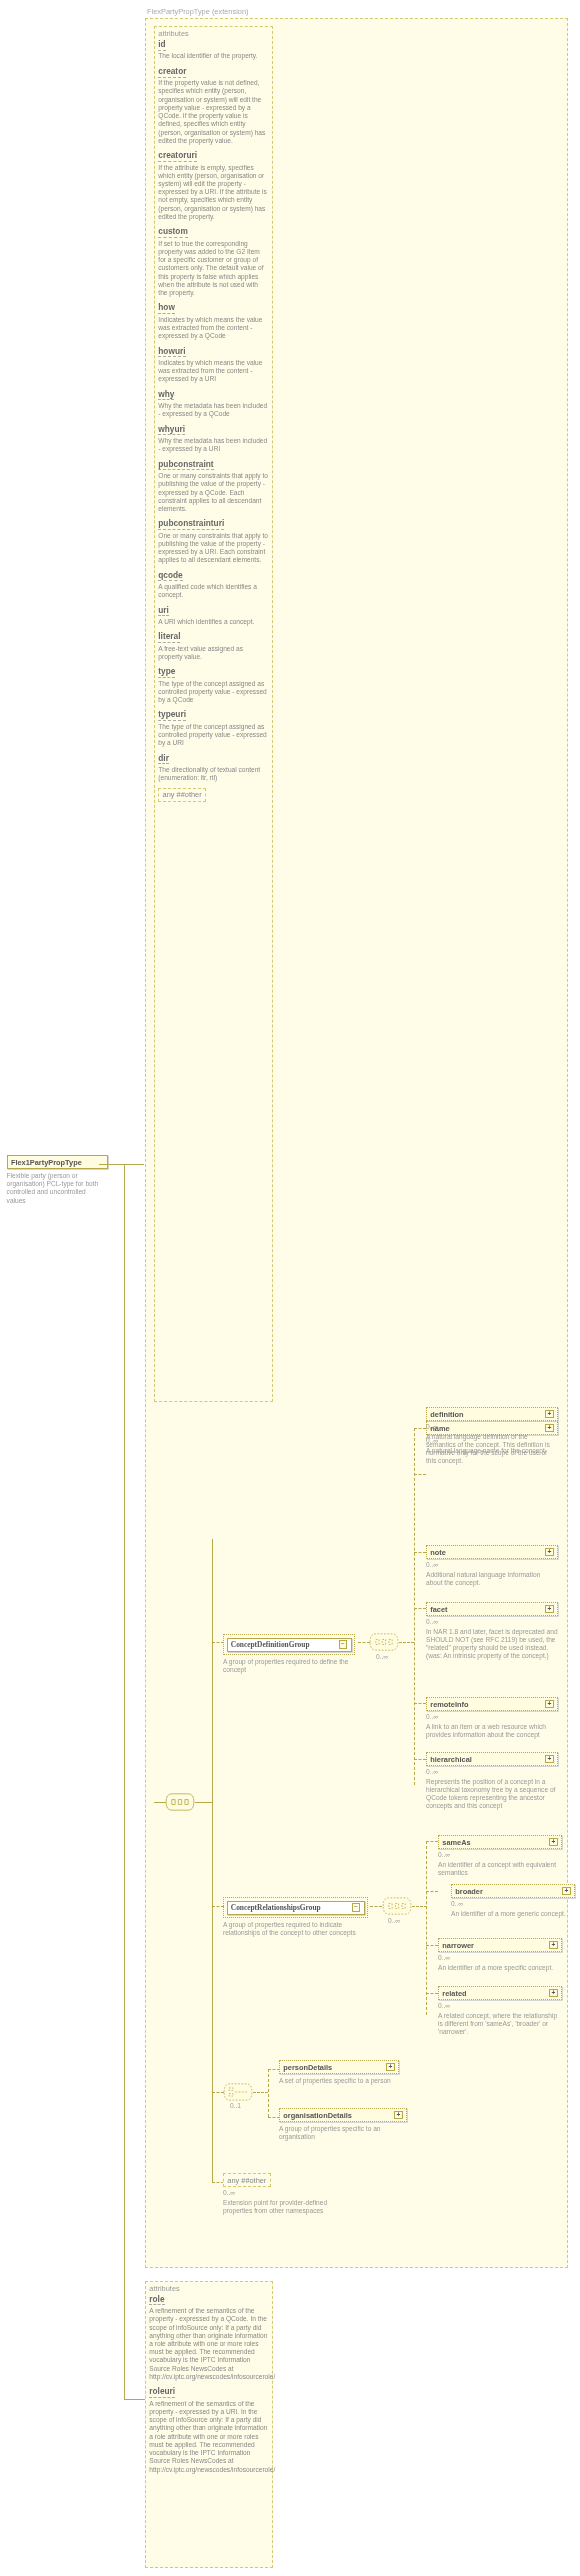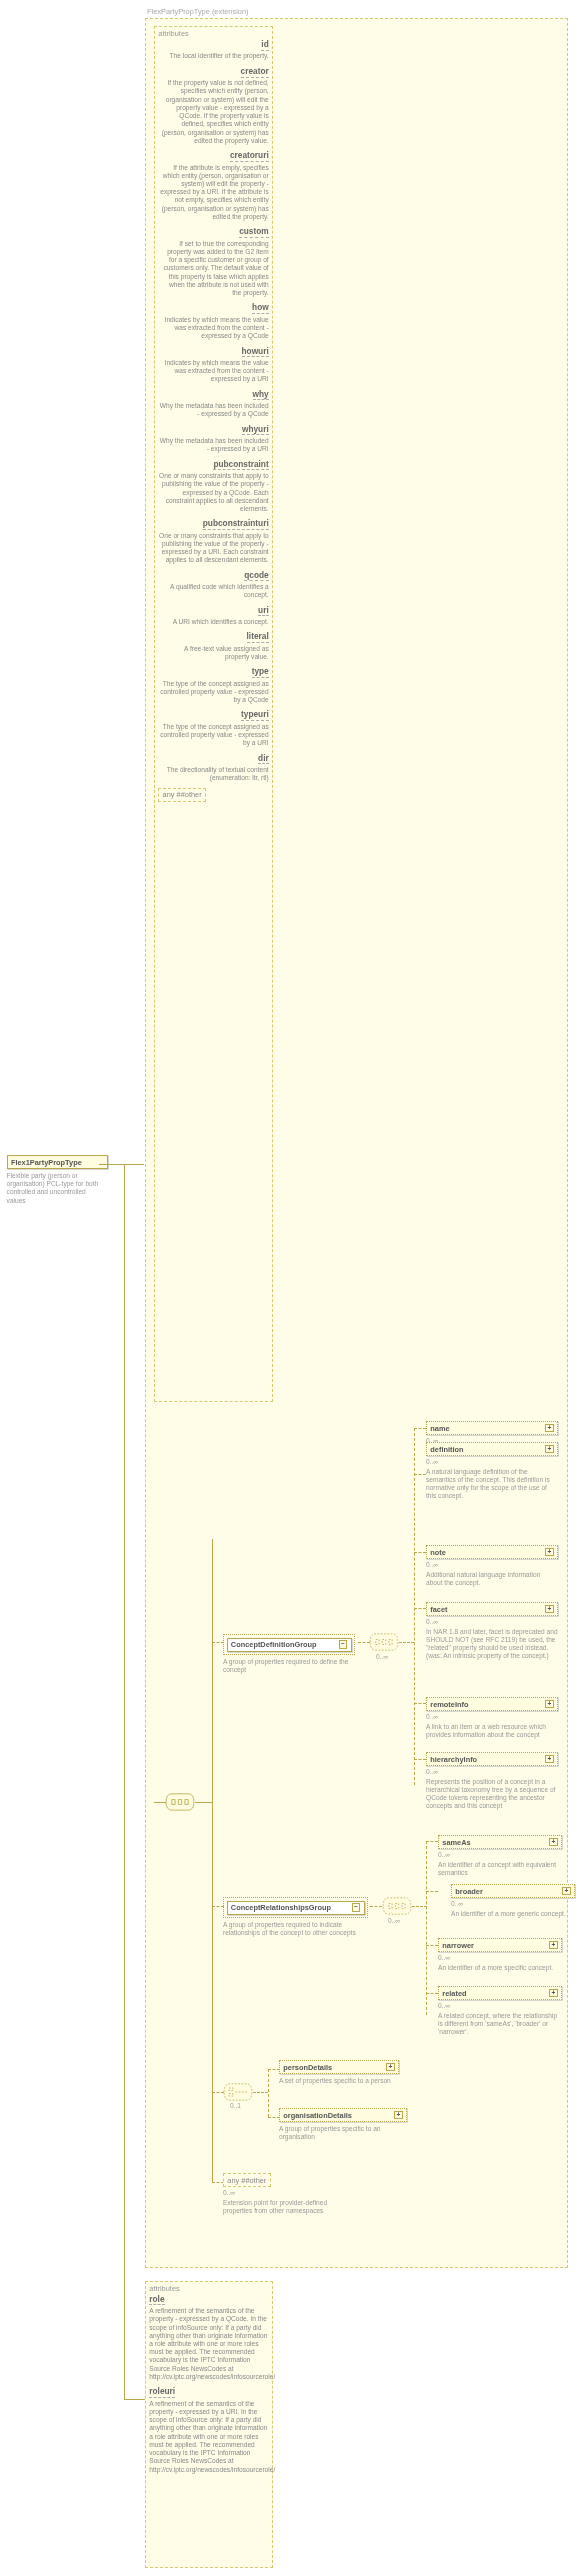--- a/index.html
+++ b/index.html
@@ -17,36 +17,36 @@
 .el-dotted { border:0.8px dotted #b8a84a; }
 .el-rect { background:#fffce0; padding:1.7px 3.3px; font-size:7.4px; font-weight:bold; box-shadow:0.8px 0.8px 0 #ccc; display:flex; align-items:center; justify-content:space-between; min-width:50px; }
 .el-desc { font-size:6.6px; color:#999; margin-top:2.5px; line-height:1.25; }
 .plus { border:0.8px solid #b8a84a; width:6.6px; height:6.6px; line-height:5.8px; text-align:center; font-size:6.6px; background:#fffce0; margin-left:3.3px; }
 .conn { position:absolute; border-color:#b8a84a; }
 .occ { position:absolute; font-size:6.6px; color:#999; }
 .comp { position:absolute; width:30px; height:18px; }
 .comp svg { width:30px; height:18px; }
 .comp-dotted svg path { stroke-dasharray:2 2; }
 .any-box { border:1.7px dashed #d4c96e; background:#fffde8; padding:1.7px 3.3px; font-size:7.4px; color:#888; display:inline-block; }
-.gray-rect { background:#fff; border:0.8px solid #b8a84a; padding:1.7px 3.3px; font-size:7.4px; font-weight:bold; box-shadow:0.8px 0.8px 0 #ccc; display:flex; align-items:flex-start; justify-content:space-between; }
+.gray-rect { background:#fff; border:0.8px solid #b8a84a; padding:1.7px 3.3px; font-size:7.4px; font-weight:bold; box-shadow:0.8px 0.8px 0 #ccc; display:flex; align-items:flex-start; justify-content:space-between;font-family:Liberation Serif, serif; }
 .gray-desc { font-size:6.6px; color:#999; margin-top:2.5px; line-height:1.25; }
 .dotted-wrap { border:0.8px dotted #b8a84a; padding:2.5px; }
 </style>
 </head>
 <body>
 
 <div class="canvas">
 
 <div class="ext-label" style="left:147px;top:7.4px;">FlexPartyPropType (extension)</div>
 
 <div class="big-box" style="left:145px;top:18px;width:421px;height:2248px;"></div>
 
 <div class="big-box" style="left:154px;top:26.4px;width:117px;height:1374px;">
  <div class="section-label">attributes</div>
- <div id="attrs1" style="margin-top:11.6px;text-align:right;">
+ <div id="attrs1" style="margin-top:11.6px;">
         <div class="attr-item"><span class="attr-name">id</span><div class="attr-desc">The local identifier of the property.</div></div>
         <div class="attr-item"><span class="attr-name">creator</span><div class="attr-desc">If the property value is not defined, specifies which entity (person, organisation or system) will edit the property value - expressed by a QCode. If the property value is defined, specifies which entity (person, organisation or system) has edited the property value.</div></div>
         <div class="attr-item"><span class="attr-name">creatoruri</span><div class="attr-desc">If the attribute is empty, specifies which entity (person, organisation or system) will edit the property - expressed by a URI. If the attribute is not empty, specifies which entity (person, organisation or system) has edited the property.</div></div>
         <div class="attr-item"><span class="attr-name">custom</span><div class="attr-desc">If set to true the corresponding property was added to the G2 Item for a specific customer or group of customers only. The default value of this property is false which applies when the attribute is not used with the property.</div></div>
         <div class="attr-item"><span class="attr-name">how</span><div class="attr-desc">Indicates by which means the value was extracted from the content - expressed by a QCode</div></div>
         <div class="attr-item"><span class="attr-name">howuri</span><div class="attr-desc">Indicates by which means the value was extracted from the content - expressed by a URI</div></div>
         <div class="attr-item"><span class="attr-name">why</span><div class="attr-desc">Why the metadata has been included - expressed by a QCode</div></div>
         <div class="attr-item"><span class="attr-name">whyuri</span><div class="attr-desc">Why the metadata has been included - expressed by a URI</div></div>
         <div class="attr-item"><span class="attr-name">pubconstraint</span><div class="attr-desc">One or many constraints that apply to publishing the value of the property - expressed by a QCode. Each constraint applies to all descendant elements.</div></div>
         <div class="attr-item"><span class="attr-name">pubconstrainturi</span><div class="attr-desc">One or many constraints that apply to publishing the value of the property - expressed by a URI. Each constraint applies to all descendant elements.</div></div>
@@ -104,21 +104,21 @@
       <div class="conn" style="left:414px;top:1428px;width:11.6px;border-top:0.8px dashed #b8a84a;"></div>
       <div class="el-node" style="left:426px;top:1421px;width:132px;">
         <div class="el-rect el-dotted">
           <span>name</span>
           <span class="plus">+</span>
         </div>
         <div class="occ" style="position:static;margin-top:1.7px;">0..∞</div>
         <div class="el-desc">A natural language name for the concept.</div>
       </div>
       <div class="conn" style="left:414px;top:1474px;width:11.6px;border-top:0.8px dashed #b8a84a;"></div>
-      <div class="el-node" style="left:426px;top:1442px;width:132px;">
+      <div class="el-node" style="left:426px;top:1407px;width:132px;">
         <div class="el-rect el-dotted">
           <span>definition</span>
           <span class="plus">+</span>
         </div>
         <div class="occ" style="position:static;margin-top:1.7px;">0..∞</div>
         <div class="el-desc">A natural language definition of the semantics of the concept. This definition is normative only for the scope of the use of this concept.</div>
       </div>
       <div class="conn" style="left:414px;top:1552px;width:11.6px;border-top:0.8px dashed #b8a84a;"></div>
       <div class="el-node" style="left:426px;top:1545px;width:132px;">
         <div class="el-rect el-dotted">
@@ -142,21 +142,21 @@
         <div class="el-rect el-dotted">
           <span>remoteInfo</span>
           <span class="plus">+</span>
         </div>
         <div class="occ" style="position:static;margin-top:1.7px;">0..∞</div>
         <div class="el-desc">A link to an item or a web resource which provides information about the concept</div>
       </div>
       <div class="conn" style="left:414px;top:1759px;width:11.6px;border-top:0.8px dashed #b8a84a;"></div>
       <div class="el-node" style="left:426px;top:1752px;width:132px;">
         <div class="el-rect el-dotted">
-          <span>hierarchyInfo</span>
+          <span>hierarchical</span>
           <span class="plus">+</span>
         </div>
         <div class="occ" style="position:static;margin-top:1.7px;">0..∞</div>
         <div class="el-desc">Represents the position of a concept in a hierarchical taxonomy tree by a sequence of QCode tokens representing the ancestor concepts and this concept</div>
       </div>
     </div>
 
 <div class="conn" style="left:212px;top:1906px;width:11.6px;border-top:0.8px dashed #b8a84a;"></div>
 <div class="el-node" style="left:223px;top:1897px;width:145px;">
  <div class="dotted-wrap">

